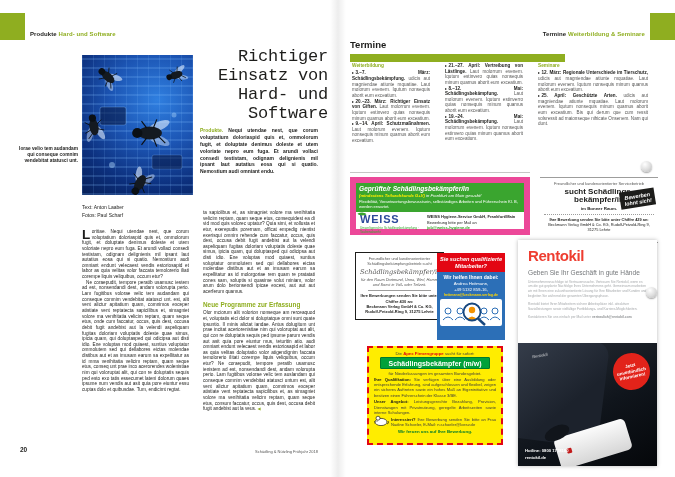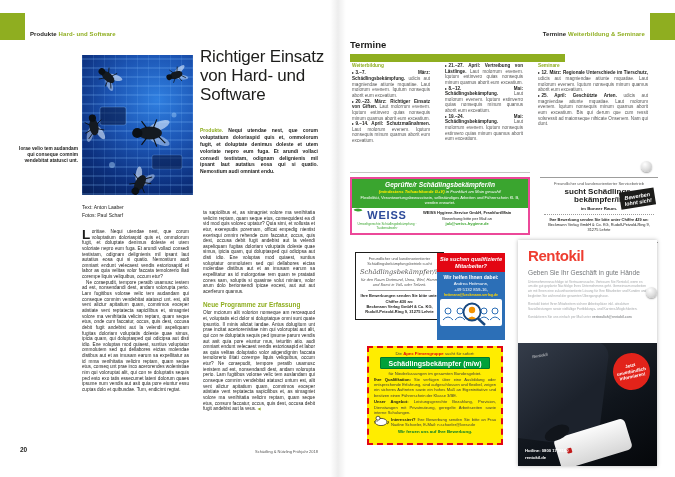--- a/index.html
+++ b/index.html
@@ -18,21 +18,21 @@
   
   .photo{left:82px;top:55px;width:111px;height:140px;overflow:hidden;
     background:
       repeating-linear-gradient(0deg, rgba(130,190,255,.20) 0 1.5px, transparent 1.5px 9px),
       repeating-linear-gradient(90deg, rgba(130,190,255,.15) 0 1.5px, transparent 1.5px 11px),
       radial-gradient(circle at 68% 32%, #2f7fe0 0%, #1c55b4 38%, #0c2f7c 72%, #071f56 100%);}
   .caption{left:14px;top:146px;width:64px;font-size:4.8px;font-weight:bold;
     text-align:right;line-height:1.3;color:#1d1d1b;}
   .credits{left:82px;top:204px;font-size:5px;line-height:1.5;}
   .art-title{left:200px;top:47px;width:128px;font-size:17px;line-height:1.12;
-    font-family:Liberation Sans, sans-serif;letter-spacing:-.2px;color:#1d1d1b;}
+    font-family:Liberation Mono, monospace;letter-spacing:-.2px;color:#1d1d1b;text-align:right;}
   .lead{left:200px;top:127px;width:118px;font-size:5px;font-weight:bold;line-height:1.38;
     text-align:justify;}
   .lead .lead-label{color:#8fae20;}
   .bodycol{font-size:4.7px;line-height:1.2;text-align:justify;color:#1d1d1b;overflow:hidden;}
   .col1{left:82px;top:229px;width:107px;height:214px;}
   .col2{left:203px;top:210px;width:112px;height:224px;}
   .bodycol p{margin:0;}
   .bodycol p.indent{text-indent:4px;}
   .dropcap{float:left;font-size:13.5px;line-height:11px;font-weight:bold;margin:0 1.5px 0 0;}
   .subhead{color:#8fae20;font-size:6.4px;font-weight:bold;margin:6px 0 2px;text-align:left;}
@@ -43,21 +43,21 @@
   .t-title{left:350px;top:39px;font-size:9.5px;font-weight:bold;}
   .t-bar{left:350px;top:54px;width:215px;height:8px;background:#8fae20;}
   .t-col{top:63px;font-size:4.6px;line-height:1.23;color:#575756;text-align:justify;overflow:hidden;}
   .t-col h4{color:#8fae20;font-size:4.8px;margin:0 0 1.5px;text-align:left;}
   .event{margin:0;}
   .tri{display:inline-block;width:0;height:0;border-left:2.6px solid #1d1d1b;
     border-top:1.8px solid transparent;border-bottom:1.8px solid transparent;margin-right:1.5px;}
   .ev-h{color:#1d1d1b;}
   .t-rule{left:350px;top:172px;width:180px;border-top:1px solid #c6c6c5;height:0;}
   
-  .weiss{left:350px;top:177px;width:180px;height:58px;border:2px solid #ec4899;box-sizing:border-box;background:#fff;text-align:center;}
+  .weiss{left:350px;top:177px;width:180px;height:58px;border:6px solid #ec4899;box-sizing:border-box;background:#fff;}
   .weiss-head{background:#3aa52f;color:#fff;padding:2px 3px 2.5px;}
   .wh1{font-size:6.6px;font-weight:bold;font-style:italic;}
   .wh2{font-size:4.2px;font-style:italic;margin-top:.5px;}
   .wh2 .yellow{color:#ffed00;font-weight:bold;}
   .wh3{font-size:4.1px;line-height:1.3;margin-top:1.5px;}
   .weiss-body{display:flex;gap:5px;padding:2px 4px;}
   .weiss-logo{width:62px;position:relative;color:#2d4a9a;}
   .weiss-word{font-size:11px;font-weight:bold;letter-spacing:.8px;line-height:1;}
   .leaf{position:absolute;left:-2px;top:-2px;width:8px;height:4px;background:#3aa52f;
     border-radius:0 100% 0 100%;transform:rotate(-20deg);}

